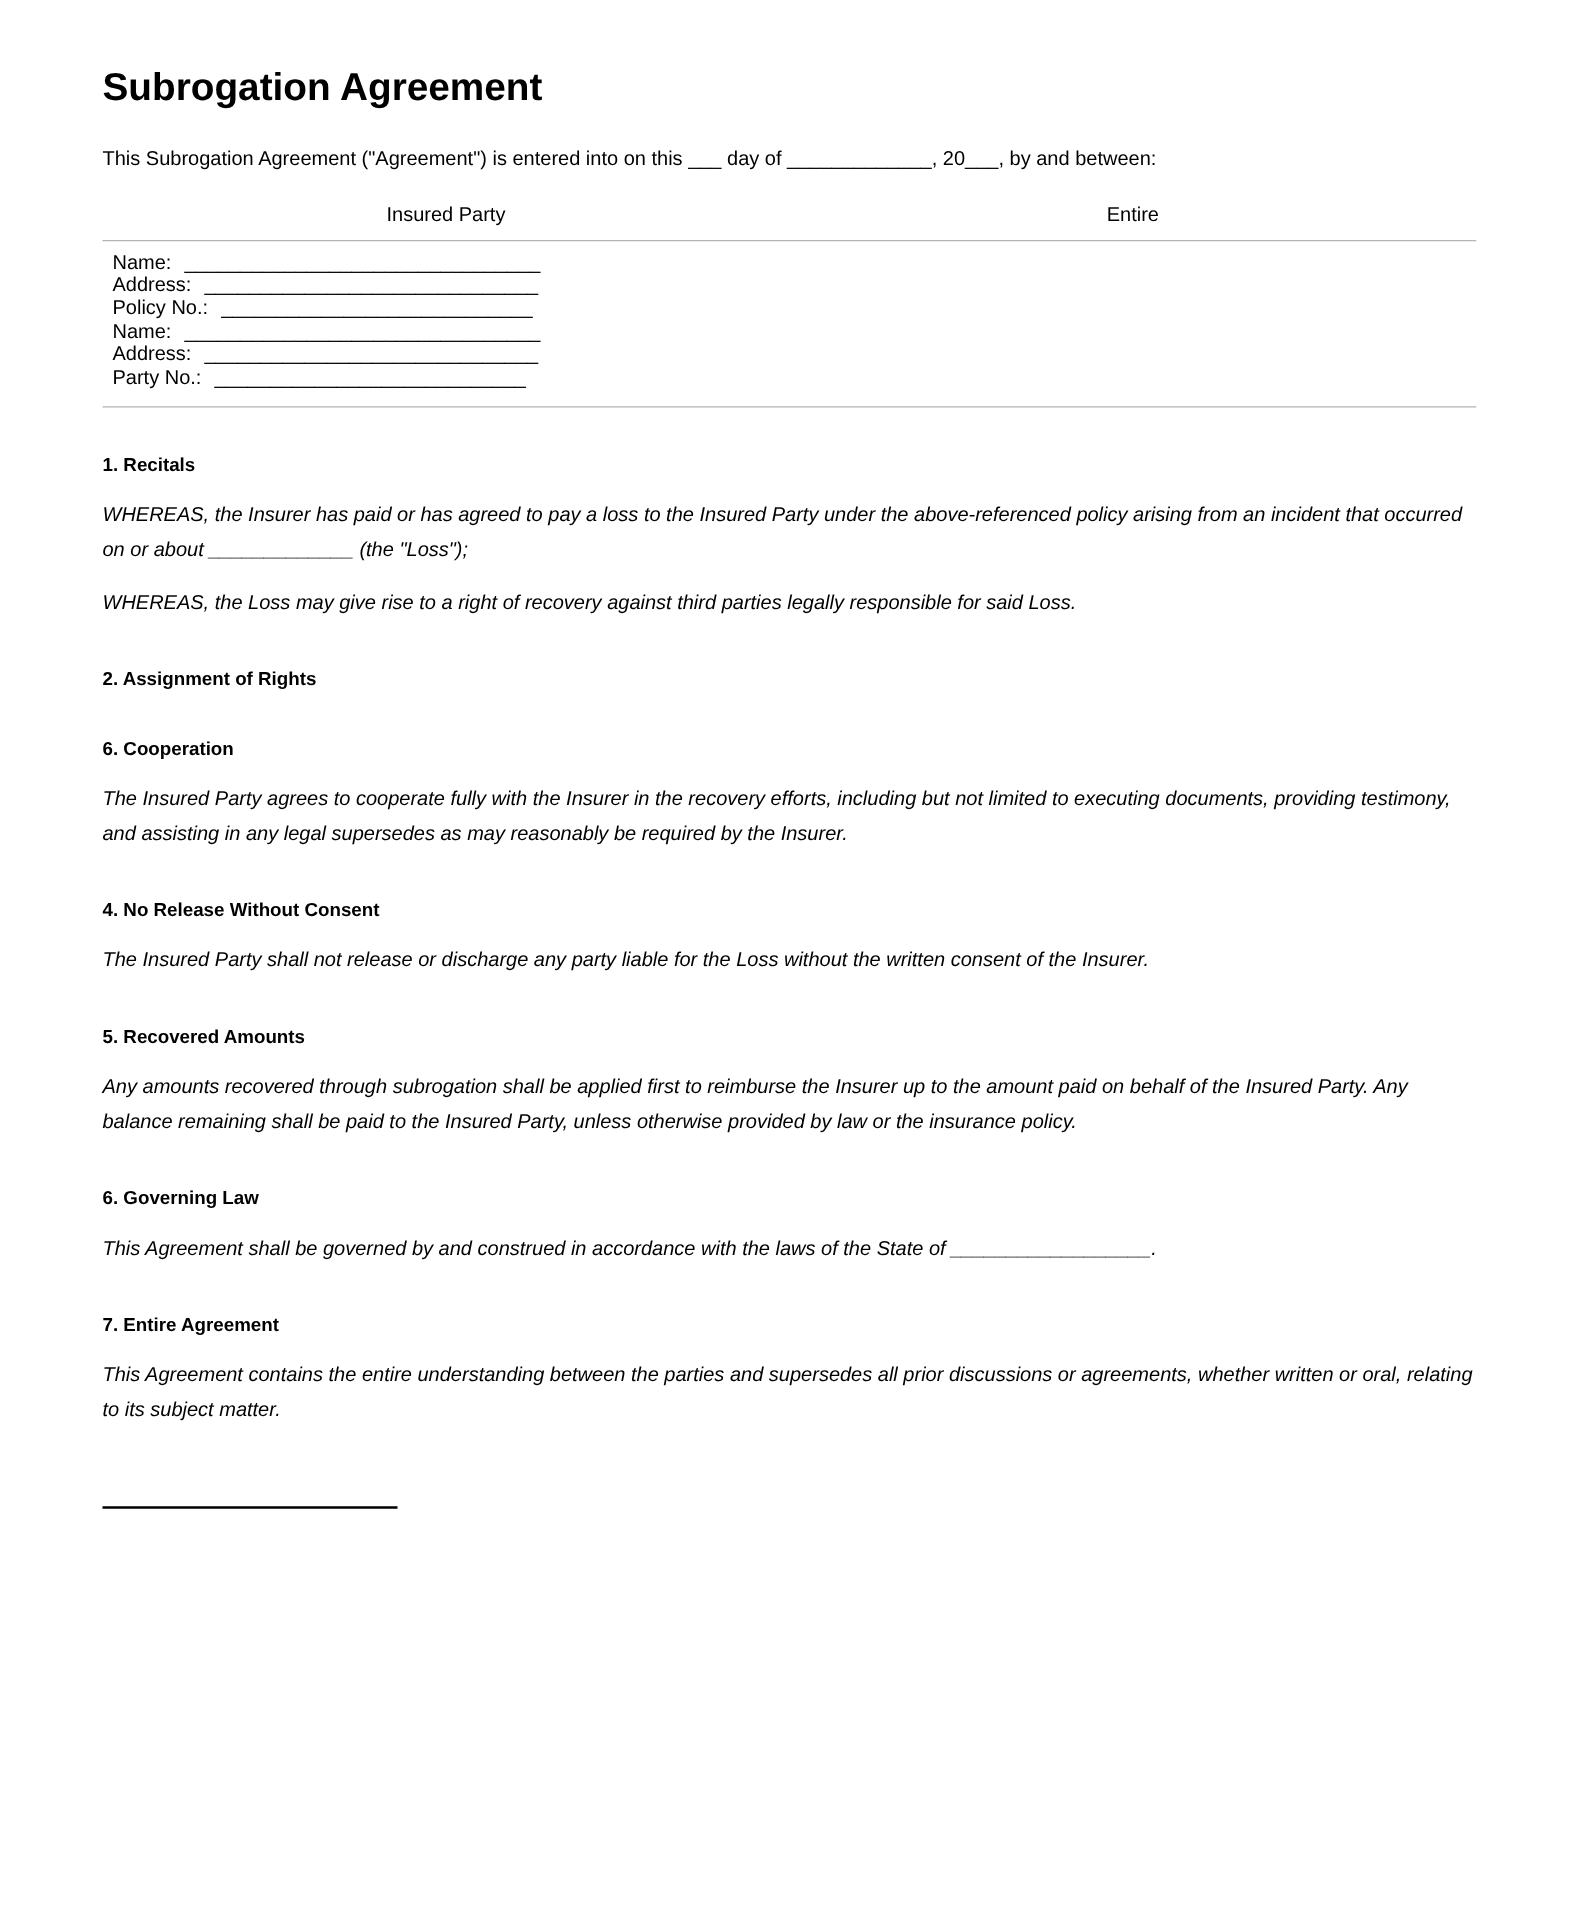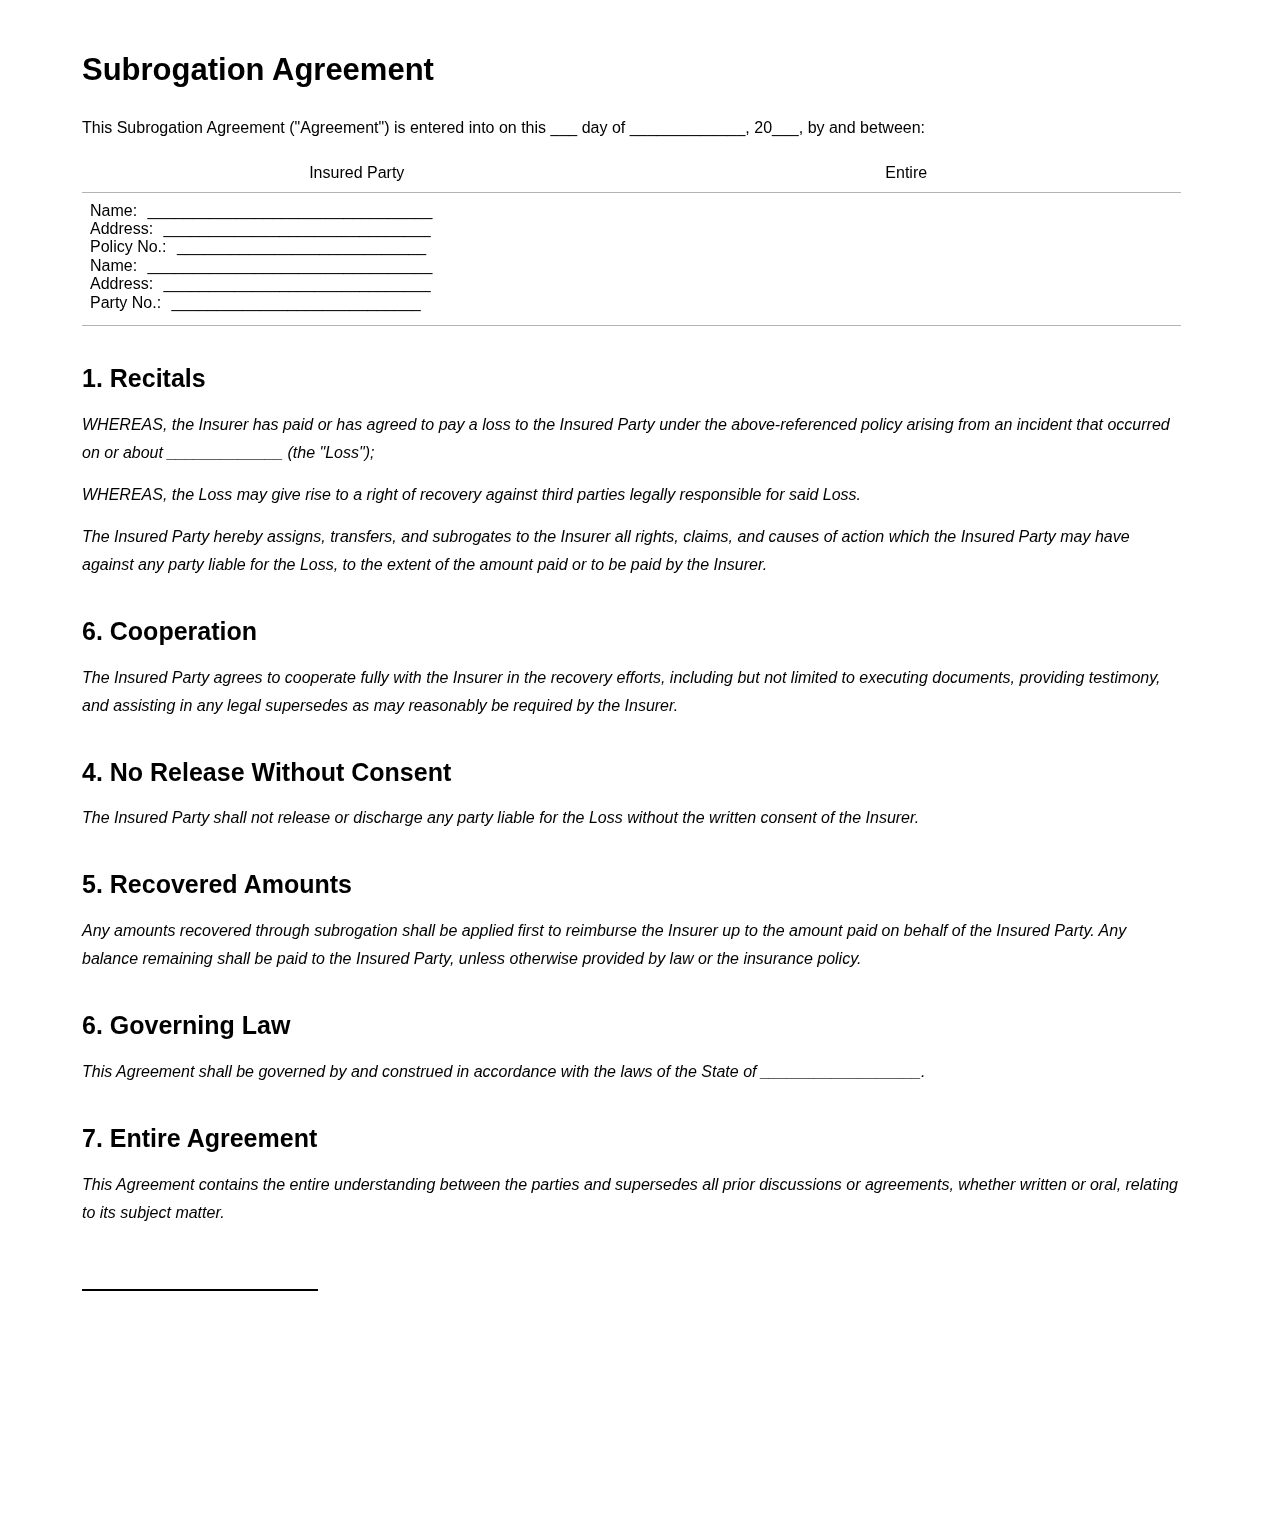--- a/index.html
+++ b/index.html
@@ -64,21 +64,21 @@
   .field .flabel {
     display: inline-block;
   }
   .field .fblank {
     display: inline-block;
     margin-left: 6px;
     letter-spacing: 0;
   }
   
   h2.sec-heading {
-    font-size: 25px;
+    font-size: 15px;
     line-height: 1.15;
     font-weight: bold;
     margin: 38px 0 18px 0;
   }
   .sec-par {
     font-size: 16px;
     line-height: 1.75;
     margin: 14px 0;
     font-style: italic;
   }
@@ -136,21 +136,21 @@
     </div>
   </div>
 
   <section>
     <h2 class="sec-heading">1. Recitals</h2>
     <p class="sec-par">WHEREAS, the Insurer has paid or has agreed to pay a loss to the Insured Party under the above-referenced policy arising from an incident that occurred on or about _____________ (the "Loss");</p>
     <p class="sec-par">WHEREAS, the Loss may give rise to a right of recovery against third parties legally responsible for said Loss.</p>
   </section>
 
   <section>
-    <p class="sec-par">The Insured Party hereby assigns, transfers, and subrogates to the Insurer all rights, claims, and causes of action which the Insured Party may have against any party liable for the Loss, to the extent of the amount paid or to be paid by the Insurer.</p>
+    <h2 class="sec-heading">2. Assignment of Rights</h2>
   </section>
 
   <section>
     <h2 class="sec-heading">6. Cooperation</h2>
     <p class="sec-par">The Insured Party agrees to cooperate fully with the Insurer in the recovery efforts, including but not limited to executing documents, providing testimony, and assisting in any legal supersedes as may reasonably be required by the Insurer.</p>
   </section>
 
   <section>
     <h2 class="sec-heading">4. No Release Without Consent</h2>
     <p class="sec-par">The Insured Party shall not release or discharge any party liable for the Loss without the written consent of the Insurer.</p>

